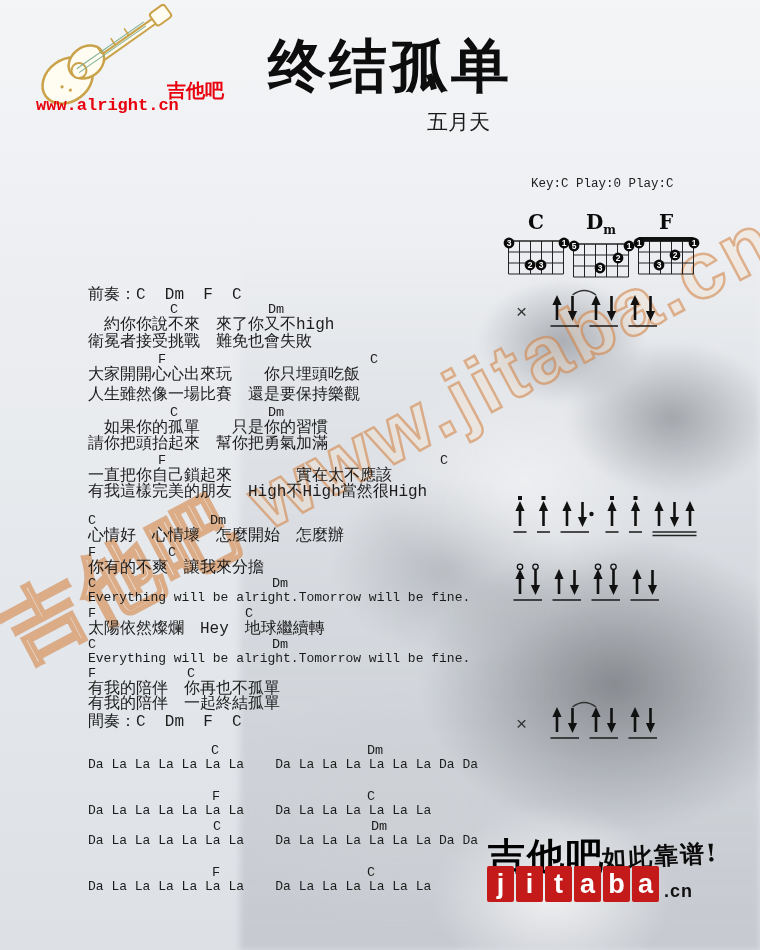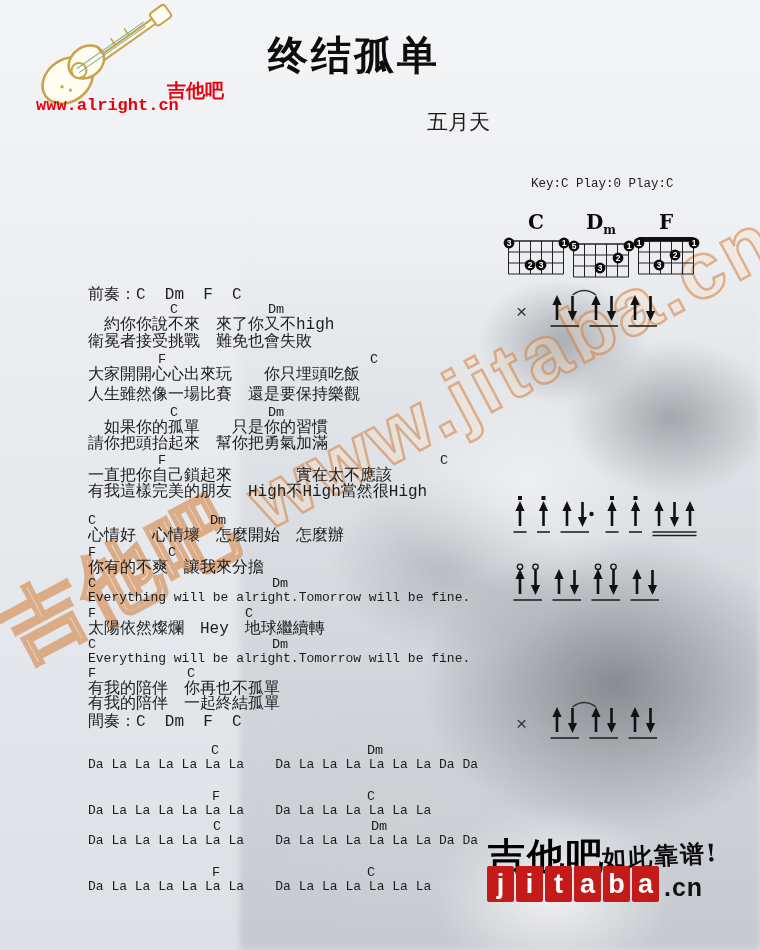--- a/index.html
+++ b/index.html
@@ -22,21 +22,21 @@
   #watermark{left:10px;top:585px;z-index:2;white-space:nowrap;
     transform:rotate(-28deg);transform-origin:left center;
     font-size:80px;font-weight:bold;letter-spacing:4px;
     color:rgba(250,221,196,0.30);-webkit-text-stroke:2.5px rgba(208,126,62,0.55);}
   #content{z-index:3;left:0;top:4px;width:760px;height:950px;}
   
   #logo-guitar{left:26px;top:0px;}
   #logo-name{left:167px;top:74px;font-size:19px;font-weight:bold;color:#e8000d;}
   #logo-url{left:36px;top:92px;font-size:17px;font-weight:bold;color:#e8000d;
     font-family:"Liberation Mono","DejaVu Sans Mono",monospace;}
-  #title{left:268px;top:24px;font-size:40px;font-weight:900;letter-spacing:3px;color:#0d0d0d;}
+  #title{left:268px;top:24px;font-size:58px;font-weight:900;letter-spacing:3px;color:#0d0d0d;}
   #artist{left:427px;top:104px;font-size:21px;color:#1a1a1a;}
   #tagline-box{left:263px;top:136px;width:282px;height:30px;line-height:30px;text-align:center;
     border:2px solid #111;border-radius:12px;font-size:18px;font-weight:bold;color:#0a0a0a;background:rgba(255,255,255,.35);}
   #meta{left:531px;top:173px;font-size:12.5px;color:#222;
     font-family:"Liberation Mono","DejaVu Sans Mono",monospace;}
   
   .chorddia{position:absolute;top:206px;width:62px;text-align:center;}
   .cname{font-family:"DejaVu Serif","Liberation Serif",serif;font-weight:bold;font-size:20px;color:#0a0a0a;}
   .cname sub{font-size:12px;}
   .chorddia svg{display:block;margin-top:1px;overflow:visible;}
@@ -47,21 +47,21 @@
   #sheet .chord{position:absolute;top:0;font-size:13.5px;color:#1c1c1c;}
   .pattern{position:absolute;overflow:visible;z-index:3;}
   
   #footer-brand{left:488px;top:828px;font-size:37px;font-weight:900;color:#000;
     font-family:"DejaVu Serif","Liberation Serif",serif;letter-spacing:2px;}
   #footer-slogan{left:602px;top:836px;font-size:24px;font-weight:bold;color:#0a0a0a;
     font-family:"DejaVu Serif","Liberation Serif",serif;transform:rotate(-3deg);letter-spacing:2px;}
   #footer-logo{left:487px;top:862px;display:flex;align-items:flex-end;}
   .blk{width:27px;height:36px;margin-right:2px;background:#c41a1a;color:#fff;
     font-weight:900;font-size:27px;line-height:36px;text-align:center;border-radius:2px;}
-  #footer-suffix{font-size:25px;font-weight:900;color:#111;margin-left:3px;letter-spacing:1px;}
+  #footer-suffix{font-size:18px;font-weight:900;color:#111;margin-left:3px;letter-spacing:1px;}
 </style>
 </head>
 <body>
 
 <div id="photo" class="abs"></div>
 
 <div id="watermark" class="abs">吉他吧 www.jitaba.cn</div>
 
 <div id="content" class="abs">
 

